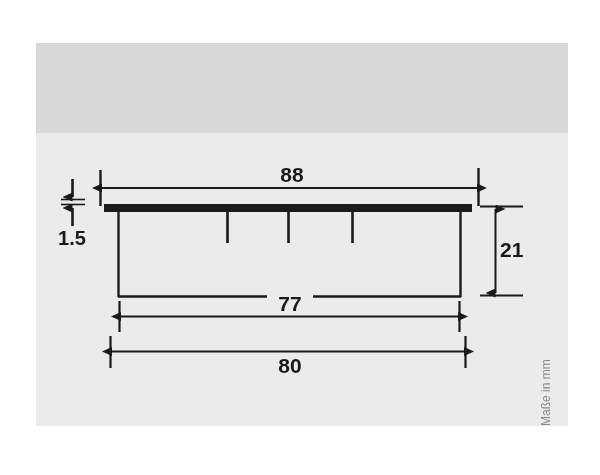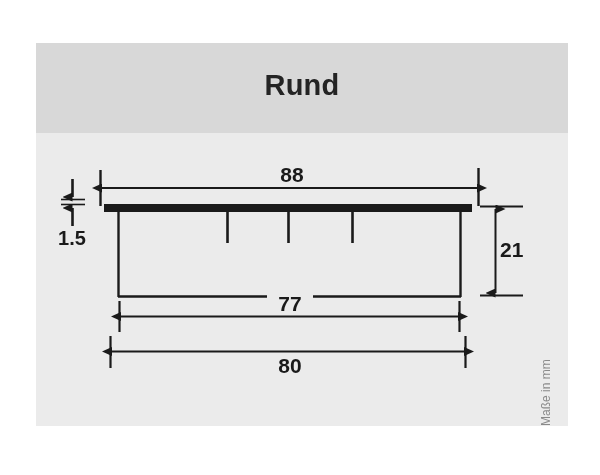--- a/index.html
+++ b/index.html
@@ -78,21 +78,20 @@
     fill: #1a1a1a;
   }
 </style>
 </head>
 <body>
 
 <div id="stage">
 
   <div class="panel"></div>
   <div class="panel-header"></div>
-  <div class="panel-title">Rund</div>
 
   <svg id="drawing" viewBox="0 0 532 383" xmlns="http://www.w3.org/2000/svg">
 
     <defs>
       <marker id="arrL" markerWidth="11" markerHeight="9" refX="10" refY="4.5" orient="auto" markerUnits="userSpaceOnUse">
         <path d="M10,0 L10,9 L0,4.5 z" fill="#1a1a1a"></path>
       </marker>
       <marker id="arrR" markerWidth="11" markerHeight="9" refX="1" refY="4.5" orient="auto" markerUnits="userSpaceOnUse">
         <path d="M1,0 L1,9 L11,4.5 z" fill="#1a1a1a"></path>
       </marker>

